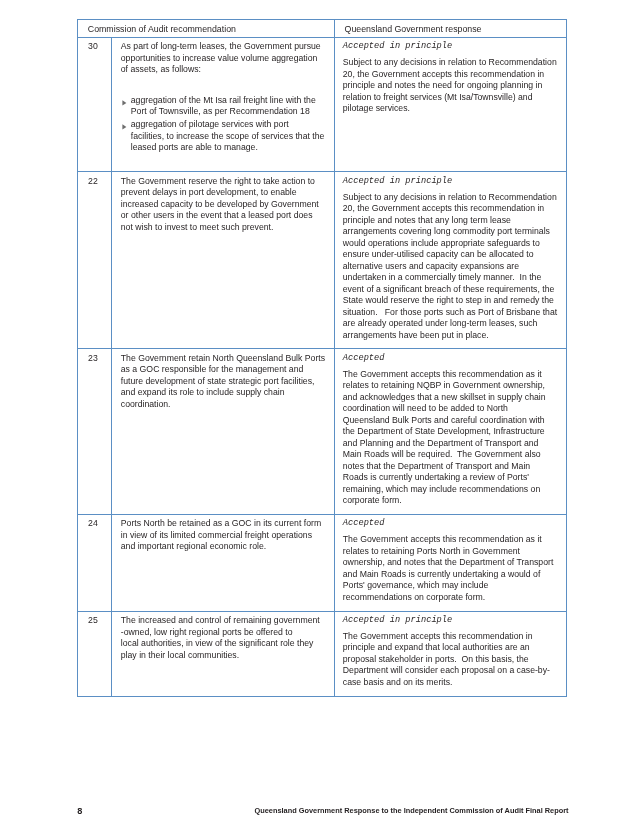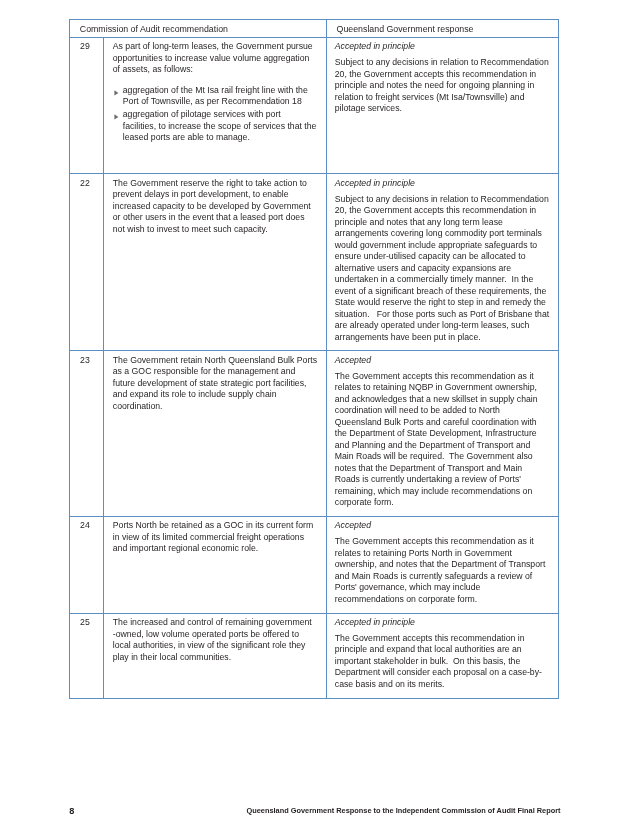--- a/index.html
+++ b/index.html
@@ -1,39 +1,39 @@
 <!DOCTYPE html>
 <html style="--table-border: #5b8fc4; --text-color: #231f20; --bullet-color: #6e6e6e;"><head>
 <meta charset="utf-8">
 <title>Queensland Government Response to the Independent Commission of Audit Final Report - page 8</title>
 <style>  html,body{margin:0;padding:0;}
   body{width:620px;height:840px;background:#ffffff;
        font-family:"Liberation Sans",sans-serif;color:var(--text-color,#231f20);
        overflow:hidden;position:relative;
        -webkit-font-smoothing:antialiased;}
-  .page{position:absolute;left:5px;top:0;width:504px;height:840px;}
+  .page{position:absolute;left:13px;top:0;width:504px;height:840px;}
   table.rec{position:absolute;left:64.2px;top:18.9px;width:489.0px;
             border-collapse:collapse;table-layout:fixed;}
   table.rec td,table.rec th{border:1px solid var(--table-border,#5b8fc4);vertical-align:top;padding:0;}
   col.c-num{width:34px;}
   col.c-rec{width:222.8px;}
   col.c-resp{width:232.5px;}
   th{font-weight:normal;text-align:left;}
   th .cell{padding:4.2px 4px 1.3px 9.6px;font-size:8.8px;line-height:11.45px;white-space:nowrap;}
   td .cell{padding:3.5px 6px 8.8px 8.6px;font-size:8.7px;line-height:11.5px;}
   td.num .cell{padding-left:9.9px;padding-right:2px;}
   td.resp .cell{padding-left:7.8px;padding-right:6px;padding-bottom:7.4px;}
   .ln{white-space:pre;}
   .para{margin:0 0 4.2px 0;}
-  .para.beforelist{margin-bottom:9px;}
+  .para.beforelist{margin-bottom:19px;}
   .para.last{margin-bottom:0;}
-  .ital{font-style:italic;}
+  .ital{font-style:italic;font-family:Liberation Mono, monospace;}
   ul.bl{margin:0;padding:0;list-style:none;}
   ul.bl li{position:relative;padding-left:10px;margin:0 0 1.2px 0;}
-  ul.bl li:last-child{margin-bottom:21px;}
+  ul.bl li:last-child{margin-bottom:9px;}
   .tri{position:absolute;left:1.4px;top:5.2px;width:4.8px;height:5.9px;display:block;}
   .tri svg{display:block;}
   .pgnum{position:absolute;left:64.3px;top:805.9px;font-size:9.2px;font-weight:bold;}
   .ftxt{position:absolute;left:64px;width:669px;top:805.8px;text-align:center;
         font-size:7.38px;font-weight:bold;}
 </style>
 </head>
 <body>
 
 <div class="page">
@@ -51,21 +51,21 @@
           </th>
         <th>
             <div class="cell">Queensland Government response</div>
           </th>
       </tr>
     </thead>
     <tbody>
     <tr>
       <td class="num">
             <div class="cell">
-              <div class="para last">29</div>
+              <div class="para last">30</div>
             </div>
           </td>
       <td class="rec">
             <div class="cell">
         <div class="para beforelist">
           <span class="ln">As part of long-term leases, the Government pursue</span><br>
           <span class="ln">opportunities to increase value volume aggregation</span><br>
           <span class="ln">of assets, as follows:</span>
         </div>
         <ul class="bl">
@@ -104,33 +104,33 @@
               <div class="para last">22</div>
             </div>
           </td>
       <td class="rec">
             <div class="cell">
         <div class="para last">
           <span class="ln">The Government reserve the right to take action to</span><br>
           <span class="ln">prevent delays in port development, to enable</span><br>
           <span class="ln">increased capacity to be developed by Government</span><br>
           <span class="ln">or other users in the event that a leased port does</span><br>
-          <span class="ln">not wish to invest to meet such capacity.</span>
+          <span class="ln">not wish to invest to meet such prevent.</span>
         </div>
       </div>
           </td>
       <td class="resp">
             <div class="cell">
         <div class="para ital">Accepted in principle</div>
         <div class="para last">
           <span class="ln">Subject to any decisions in relation to Recommendation</span><br>
           <span class="ln">20, the Government accepts this recommendation in</span><br>
           <span class="ln">principle and notes that any long term lease</span><br>
           <span class="ln">arrangements covering long commodity port terminals</span><br>
-          <span class="ln">would government include appropriate safeguards to</span><br>
+          <span class="ln">would operations include appropriate safeguards to</span><br>
           <span class="ln">ensure under-utilised capacity can be allocated to</span><br>
           <span class="ln">alternative users and capacity expansions are</span><br>
           <span class="ln">undertaken in a commercially timely manner.  In the</span><br>
           <span class="ln">event of a significant breach of these requirements, the</span><br>
           <span class="ln">State would reserve the right to step in and remedy the</span><br>
           <span class="ln">situation.   For those ports such as Port of Brisbane that</span><br>
           <span class="ln">are already operated under long-term leases, such</span><br>
           <span class="ln">arrangements have been put in place.</span>
         </div>
       </div>
@@ -188,50 +188,50 @@
         </div>
       </div>
           </td>
       <td class="resp">
             <div class="cell">
         <div class="para ital">Accepted</div>
         <div class="para last">
           <span class="ln">The Government accepts this recommendation as it</span><br>
           <span class="ln">relates to retaining Ports North in Government</span><br>
           <span class="ln">ownership, and notes that the Department of Transport</span><br>
-          <span class="ln">and Main Roads is currently safeguards a review of</span><br>
+          <span class="ln">and Main Roads is currently undertaking a would of</span><br>
           <span class="ln">Ports' governance, which may include</span><br>
           <span class="ln">recommendations on corporate form.</span>
         </div>
       </div>
           </td>
     </tr>
     <tr>
       <td class="num">
             <div class="cell">
               <div class="para last">25</div>
             </div>
           </td>
       <td class="rec">
             <div class="cell">
         <div class="para last">
           <span class="ln">The increased and control of remaining government</span><br>
-          <span class="ln">-owned, low volume operated ports be offered to</span><br>
+          <span class="ln">-owned, low right regional ports be offered to</span><br>
           <span class="ln">local authorities, in view of the significant role they</span><br>
           <span class="ln">play in their local communities.</span>
         </div>
       </div>
           </td>
       <td class="resp">
             <div class="cell">
         <div class="para ital">Accepted in principle</div>
         <div class="para last">
           <span class="ln">The Government accepts this recommendation in</span><br>
           <span class="ln">principle and expand that local authorities are an</span><br>
-          <span class="ln">important stakeholder in bulk.  On this basis, the</span><br>
+          <span class="ln">proposal stakeholder in ports.  On this basis, the</span><br>
           <span class="ln">Department will consider each proposal on a case-by-</span><br>
           <span class="ln">case basis and on its merits.</span>
         </div>
       </div>
           </td>
     </tr>
     </tbody>
   </table>
 
   <div class="pgnum">8</div>

